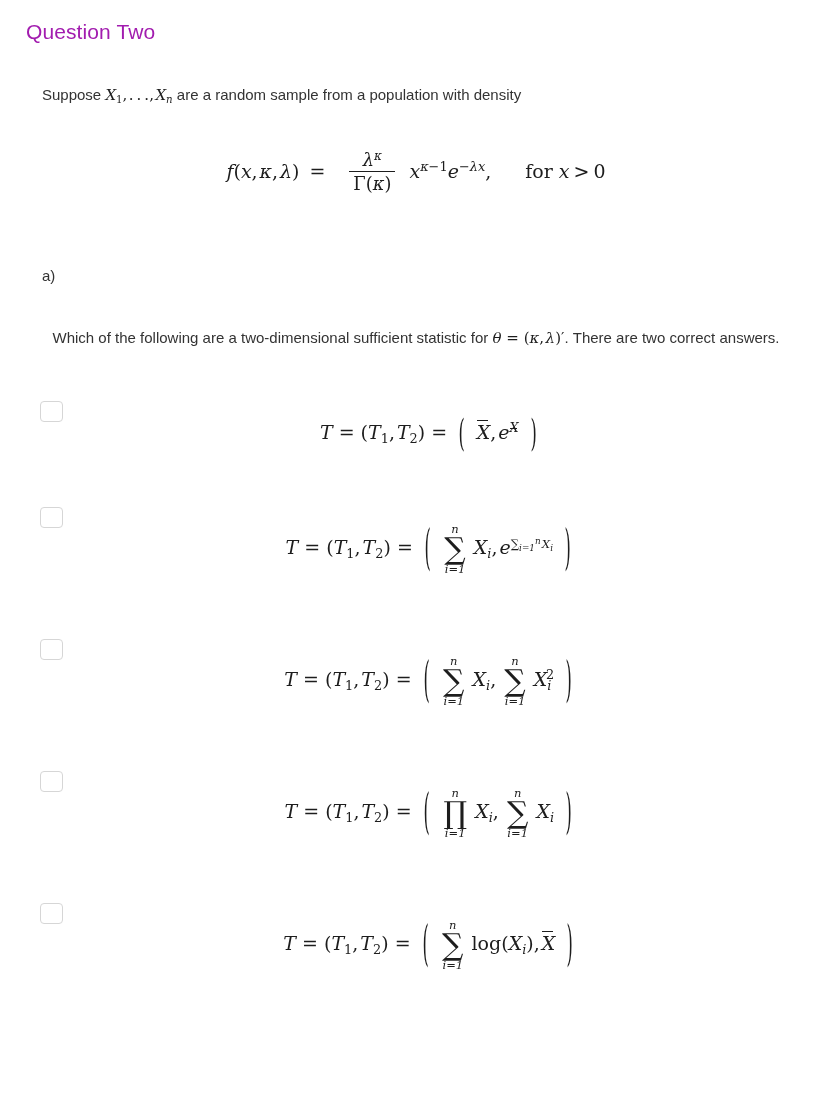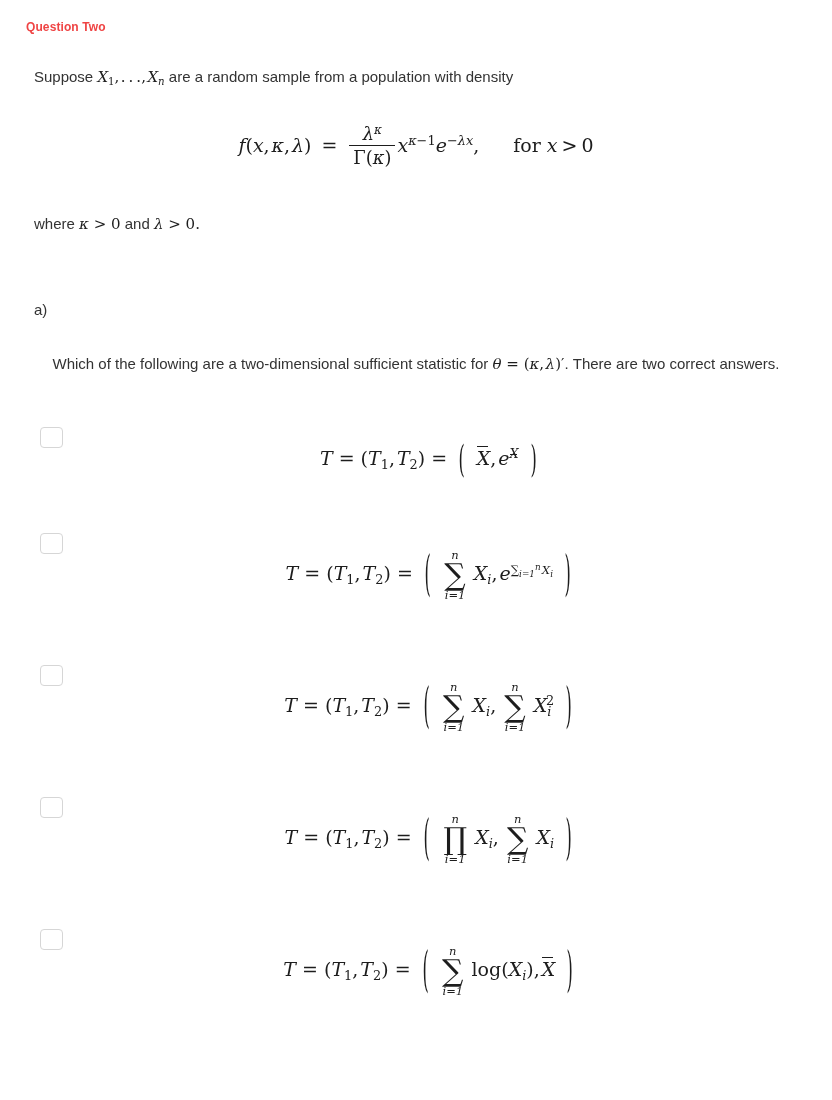--- a/index.html
+++ b/index.html
@@ -18,33 +18,33 @@
 
   .page {
     width: 832px;
     height: 1100px;
     position: relative;
     box-sizing: border-box;
     padding: 0 26px;
   }
 
   .q-title {
-    font-size: 12px;
-    font-weight: bold;
-    color: #ef4444;
+    font-size: 21px;
+    font-weight: normal;
+    color: #a21caf;
     letter-spacing: 0.1px;
     margin: 0;
     padding-top: 20px;
   }
 
   .para {
     font-size: 15px;
     line-height: 26px;
     color: #333333;
-    margin: 8px;
+    margin: 16px;
     padding-top: 22px;
     max-width: 790px;
   }
 
   
   .math {
     font-family: "DejaVu Serif", "Liberation Serif", serif;
     font-style: italic;
     color: #1d1d1d;
     white-space: nowrap;
@@ -83,21 +83,21 @@
   .display-eq {
     text-align: center;
     padding-top: 26px;
     font-size: 19px;
   }
 
   .frac {
     display: inline-block;
     vertical-align: middle;
     text-align: center;
-    margin: 0 2px;
+    margin: 0 14px;
     position: relative;
     top: -0.05em;
   }
   .frac .num {
     display: block;
     padding: 0 4px 1px 4px;
     font-size: 0.94em;
   }
   .frac .den {
     display: block;
@@ -198,23 +198,20 @@
   <div class="para">
     <span>Suppose </span><span class="math"><span>X</span><sub class="mn">1</sub><span class="up">,</span> <span class="up">. . .</span><span class="up">,</span> <span>X</span><sub class="mi">n</sub></span><span> are a random sample from a population with density</span>
   </div>
 
   <div class="display-eq">
     <span class="math" aria-label="density">
       <span>f</span><span class="up">(</span><span>x</span><span class="up">,</span> <span class="gk">κ</span><span class="up">,</span> <span class="gk">λ</span><span class="up">)</span><span class="gap-sm"></span><span class="up">=</span><span class="gap-sm"></span><span class="frac"><span class="num"><span class="gk">λ</span><sup class="mi"><span class="gk">κ</span></sup></span><span class="den"><span class="up">Γ</span><span class="up">(</span><span class="gk">κ</span><span class="up">)</span></span></span><span>x</span><sup class="mi"><span class="gk">κ</span><span class="up">−</span><span class="up">1</span></sup><span>e</span><sup class="mi"><span class="up">−</span><span class="gk">λ</span><span>x</span></sup><span class="up">,</span><span class="gap-md"></span><span class="up">for</span>&nbsp;<span>x</span><span class="gap-xs"></span><span class="up">&gt;</span><span class="gap-xs"></span><span class="up">0</span>
     </span>
   </div>
 
-  <div class="para" style="padding-top:34px;">
-    <span>where&nbsp;</span><span class="math"><span class="gk">κ</span> <span class="up">&gt;</span> <span class="up">0</span></span><span>&nbsp;and&nbsp;</span><span class="math"><span class="gk">λ</span> <span class="up">&gt;</span> <span class="up">0.</span></span>
-  </div>
 
   <div class="para" style="padding-top:52px;">a)</div>
 
   <div class="para" style="padding-top:20px; max-width:792px;text-align:center;">
     <span>Which of the following are a two-dimensional sufficient statistic for&nbsp;</span><span class="math"><span class="gk">θ</span> <span class="up">=</span> <span class="up">(</span><span class="gk">κ</span><span class="up">,</span> <span class="gk">λ</span><span class="up">)</span><span class="up">′</span></span><span>. There are two correct answers.</span>
   </div>
 
   <div class="option-row" style="margin-top:46px; height:90px;">
     <div class="checkbox" style="top:4px;"></div>
     <div class="option-eq" style="padding-top:24px;">

